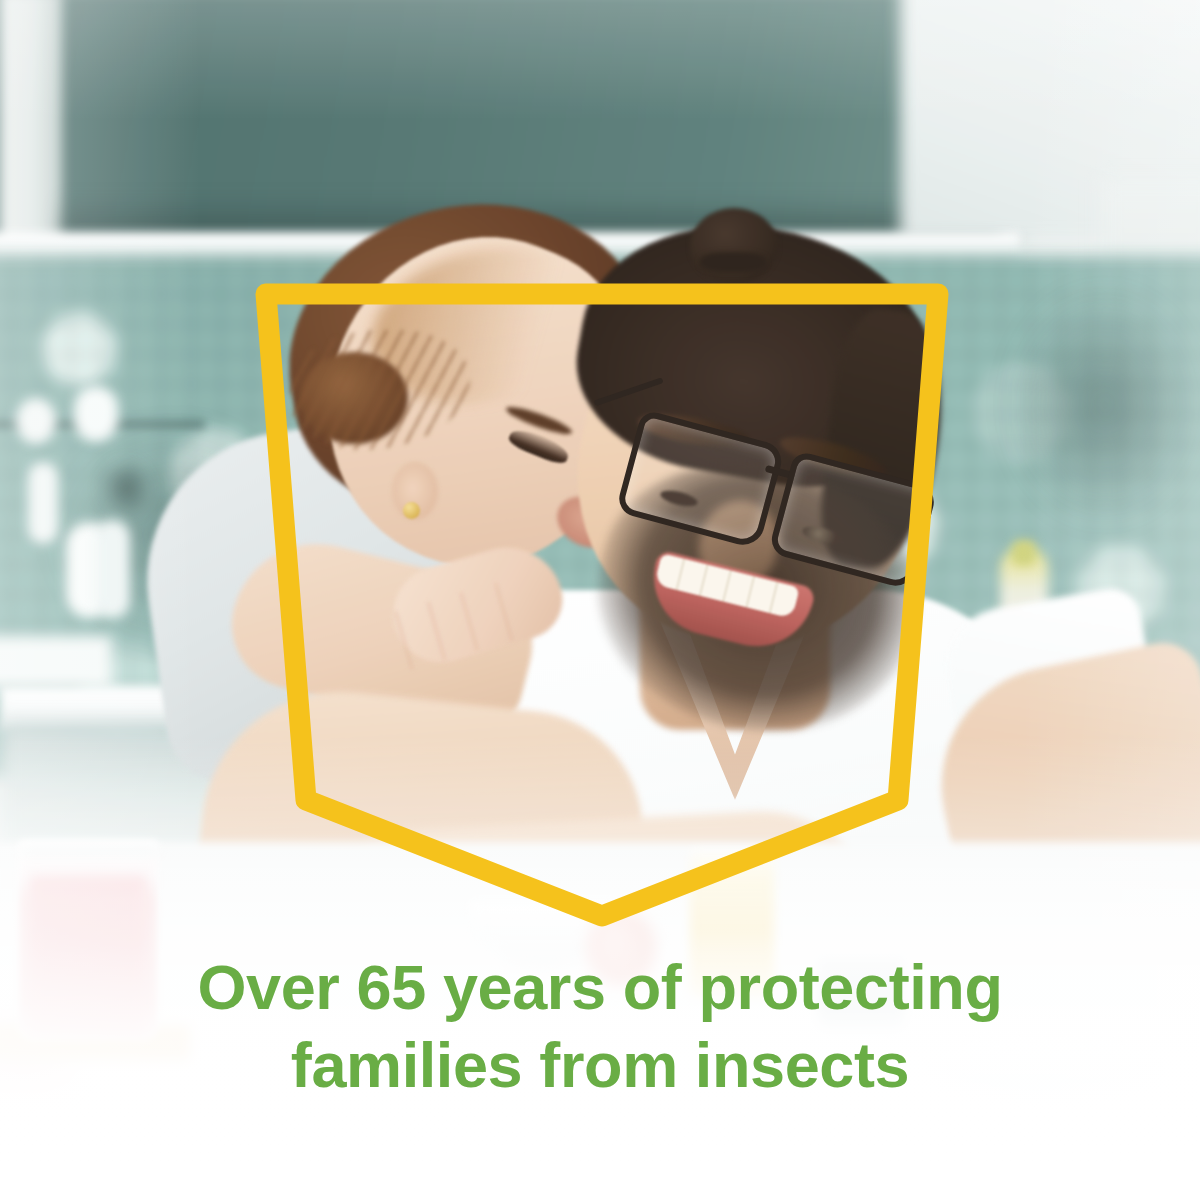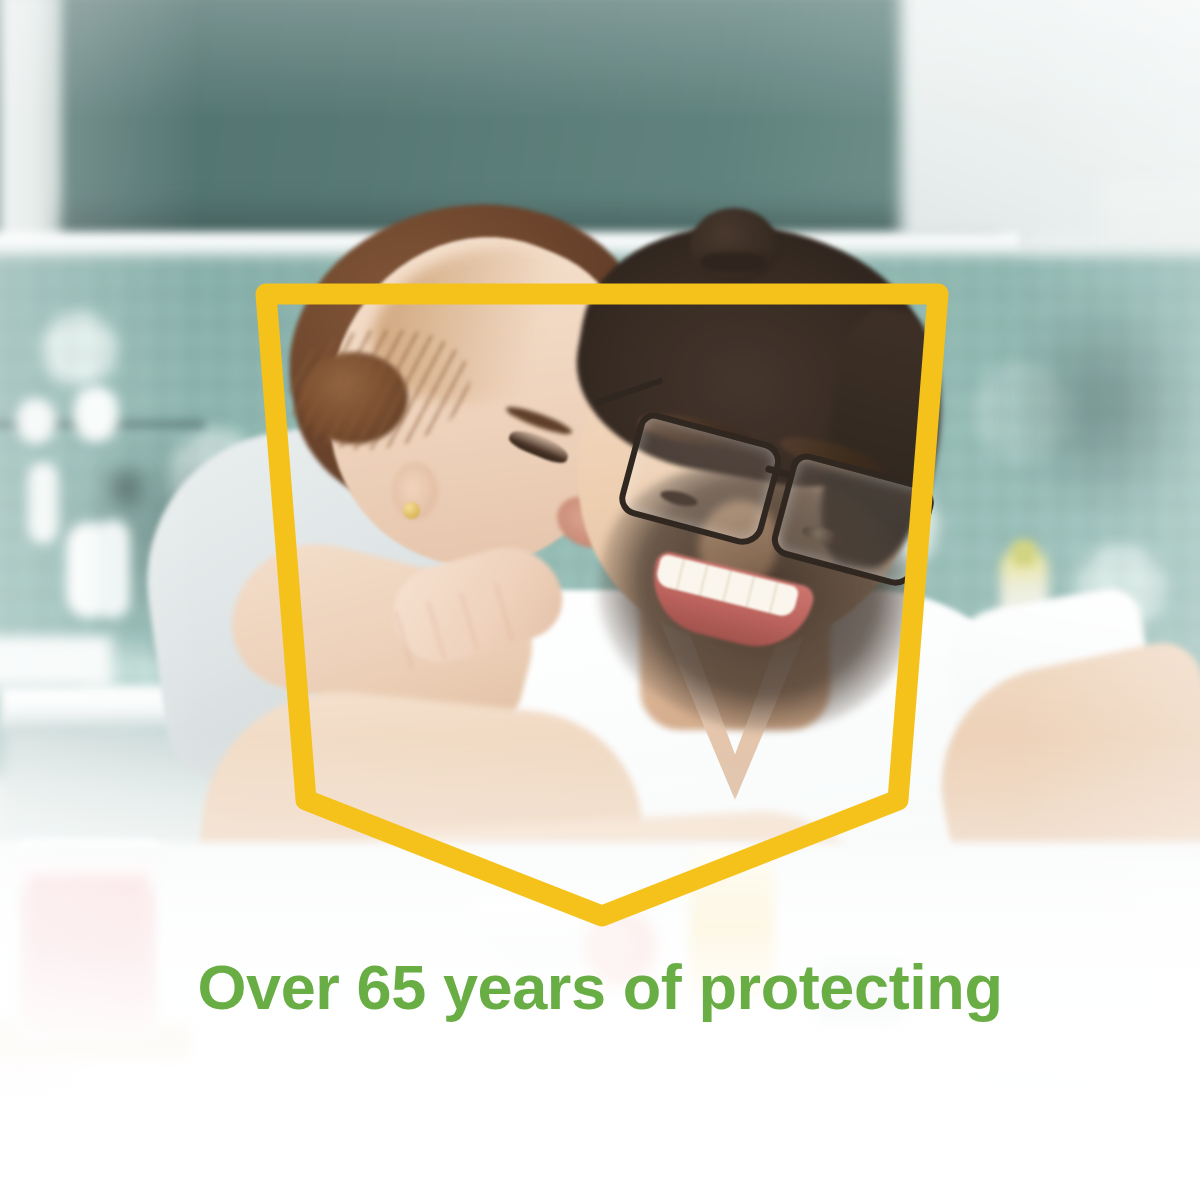--- a/index.html
+++ b/index.html
@@ -663,15 +663,16 @@
     <path id="shield-path" d="M 266 294
              L 938 294
              L 898 800
              L 602 916
              L 306 800
              Z" fill="none" stroke="#f5c21c" stroke-width="21" stroke-linejoin="round" stroke-linecap="round"></path>
   </svg>
 
   <div class="headline" style="color: rgb(105, 173, 69); text-align: center;">
     <span class="headline-line">Over 65 years of protecting</span>
+    <span class="headline-line">families from insects</span>
   </div>
 
 </div>
 
 </body></html>

